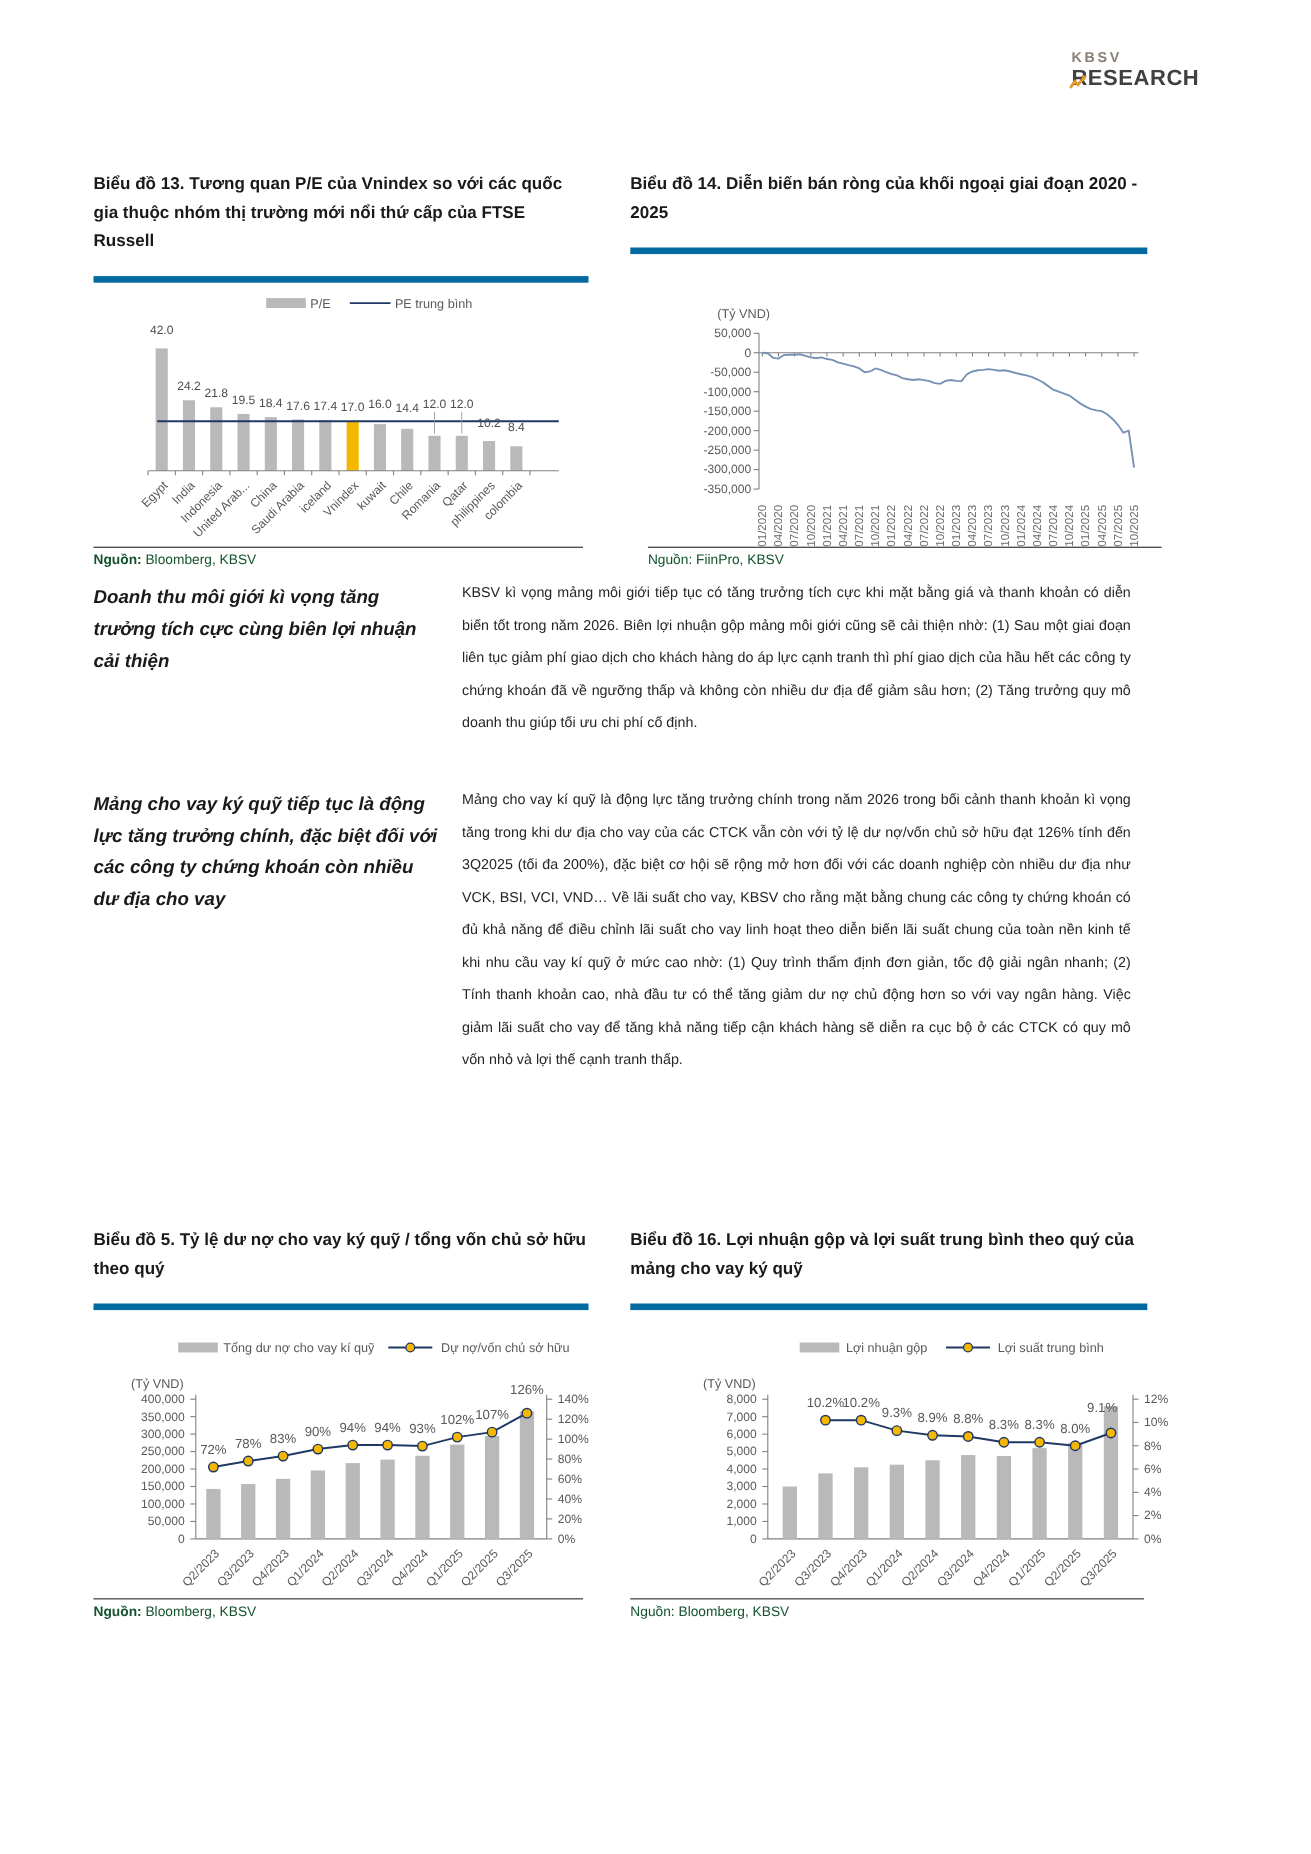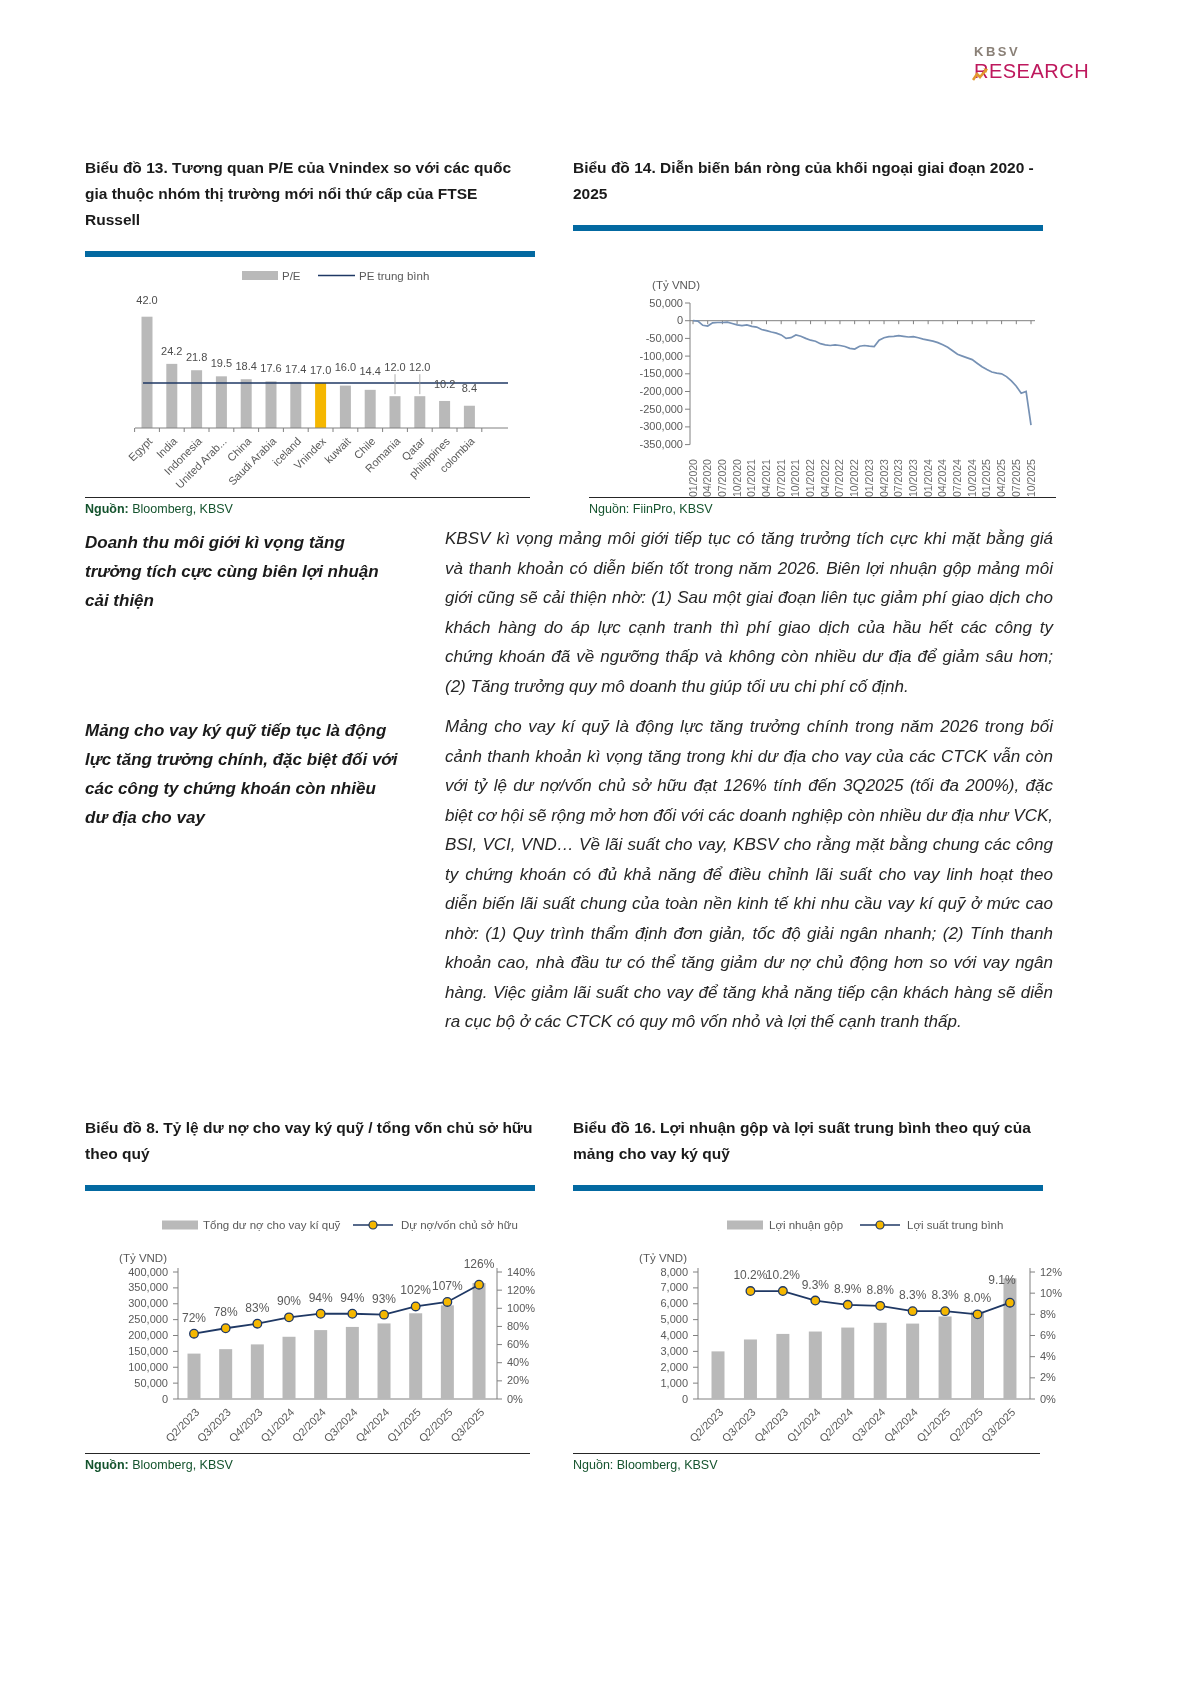--- a/index.html
+++ b/index.html
@@ -2,21 +2,21 @@
 <html><head>
 <meta charset="utf-8">
 <style>
   html,body{margin:0;padding:0;background:#e8e8e8;}
   #page{position:relative;width:1192px;height:1685px;background:#ffffff;margin:0 auto;
         font-family:"Liberation Sans",sans-serif;overflow:hidden;}
   .abs{position:absolute;}
   
   .logo{left:974px;top:44px;}
   .logo-kbsv{font-size:13px;font-weight:bold;letter-spacing:2.5px;color:#8a8077;}
-  .logo-research{position:relative;font-size:20px;font-weight:400;color:#be185d;letter-spacing:.5px;margin-top:1px;}
+  .logo-research{position:relative;font-size:20px;font-weight:700;color:#404040;letter-spacing:.5px;margin-top:1px;}
   .logo-mark{position:absolute;left:-2px;top:7px;}
   
   .fig{position:absolute;}
   .fig13{left:85px;top:155px;width:450px;}
   .fig14{left:573px;top:155px;width:470px;}
   .fig15{left:85px;top:1115px;width:450px;}
   .fig16{left:573px;top:1115px;width:470px;}
   .fig-title{font-size:15.5px;font-weight:bold;color:#1a1a1a;line-height:26px;
              border-bottom:6px solid #0369a1;padding-bottom:18px;min-height:52px;}
   .chart-svg{position:absolute;left:0;top:57px;overflow:visible;}
@@ -24,22 +24,22 @@
   .fig-src{position:absolute;left:0;border-top:1px solid #262626;
            font-size:12.5px;color:#14532d;padding-top:4px;}
   .src-a{top:342px;width:445px;}
   .src-b{top:342px;width:467px;margin-left:16px;}
   .src-c{top:338px;width:445px;}
   .src-d{top:338px;width:467px;}
   .src-bold{font-weight:bold;}
   
   .sec-h{position:absolute;left:85px;width:318px;font-size:17px;font-weight:bold;
          line-height:29px;color:#1a1a1a;font-style:italic;}
-  .sec-p{position:absolute;left:445px;width:608px;font-size:17px;line-height:29.5px;
-         color:#262626;text-align:justify;font-style:italic;}
+  .sec-p{position:absolute;left:420px;width:608px;font-size:13px;line-height:29.5px;
+         color:#262626;text-align:justify;}
   .h1{top:528px;} .h2{top:716px;}
   .p1{top:524px;} .p2{top:712px;}
 </style>
 </head>
 <body>
 
 <div id="page">
 
   <div class="abs logo">
     <div class="logo-kbsv">KBSV</div>
@@ -204,21 +204,21 @@
       <span>Nguồn:</span><span> FiinPro, KBSV</span>
     </div>
   </div>
 
   <div class="sec-h h1">Doanh thu môi giới kì vọng tăng trưởng tích cực cùng biên lợi nhuận cải thiện</div>
   <div class="sec-p p1">KBSV kì vọng mảng môi giới tiếp tục có tăng trưởng tích cực khi mặt bằng giá và thanh khoản có diễn biến tốt trong năm 2026. Biên lợi nhuận gộp mảng môi giới cũng sẽ cải thiện nhờ: (1) Sau một giai đoạn liên tục giảm phí giao dịch cho khách hàng do áp lực cạnh tranh thì phí giao dịch của hầu hết các công ty chứng khoán đã về ngưỡng thấp và không còn nhiều dư địa để giảm sâu hơn; (2) Tăng trưởng quy mô doanh thu giúp tối ưu chi phí cố định.</div>
   <div class="sec-h h2">Mảng cho vay ký quỹ  tiếp tục là động lực tăng trưởng chính, đặc biệt đối với các công ty chứng khoán còn nhiều dư địa cho vay</div>
   <div class="sec-p p2">Mảng cho vay kí quỹ là động lực tăng trưởng chính trong năm 2026 trong bối cảnh thanh khoản kì vọng tăng trong khi dư địa cho vay của các CTCK vẫn còn với tỷ lệ dư nợ/vốn chủ sở hữu đạt 126% tính đến 3Q2025 (tối đa 200%), đặc biệt cơ hội sẽ rộng mở hơn đối với các doanh nghiệp còn nhiều dư địa như VCK, BSI, VCI, VND… Về lãi suất cho vay, KBSV cho rằng mặt bằng chung các công ty chứng khoán có đủ khả năng để điều chỉnh lãi suất cho vay linh hoạt theo diễn biến lãi suất chung của toàn nền kinh tế khi nhu cầu vay kí quỹ ở mức cao nhờ: (1) Quy trình thẩm định đơn giản, tốc độ giải ngân nhanh; (2) Tính thanh khoản cao, nhà đầu tư có thể tăng giảm dư nợ chủ động hơn so với vay ngân hàng. Việc giảm lãi suất cho vay để tăng khả năng tiếp cận khách hàng sẽ diễn ra cục bộ ở các CTCK có quy mô vốn nhỏ và lợi thế cạnh tranh thấp.</div>
 
   <div class="fig fig15">
-    <div class="fig-title">Biểu đồ 8. Tỷ lệ dư nợ cho vay ký quỹ / tổng vốn chủ sở hữu theo quý</div>
+    <div class="fig-title">Biểu đồ 5. Tỷ lệ dư nợ cho vay ký quỹ / tổng vốn chủ sở hữu theo quý</div>
     <svg class="chart-svg" width="470" height="281">
         <rect x="77" y="48.5" width="36" height="9" fill="#B9B9B9"></rect>
         <text x="118" y="57" font-size="11.5" fill="#595959" text-anchor="start">Tổng dư nợ cho vay kí quỹ</text>
         <line x1="268" y1="53" x2="308" y2="53" stroke="#1F3864" stroke-width="1.6"></line>
         <circle cx="288" cy="53" r="4" fill="#F5B700" stroke="#1F3864" stroke-width="1.2"></circle>
         <text x="316" y="57" font-size="11.5" fill="#595959" text-anchor="start">Dự nợ/vốn chủ sở hữu</text>
         <text x="82" y="90" font-size="11.5" fill="#595959" text-anchor="end">(Tỷ VND)</text>
         <text x="83" y="230.5" font-size="11" fill="#595959" text-anchor="end">0</text>
         <line x1="88" y1="227" x2="93" y2="227" stroke="#808080"></line>
         <text x="83" y="214.625" font-size="11" fill="#595959" text-anchor="end">50,000</text>

